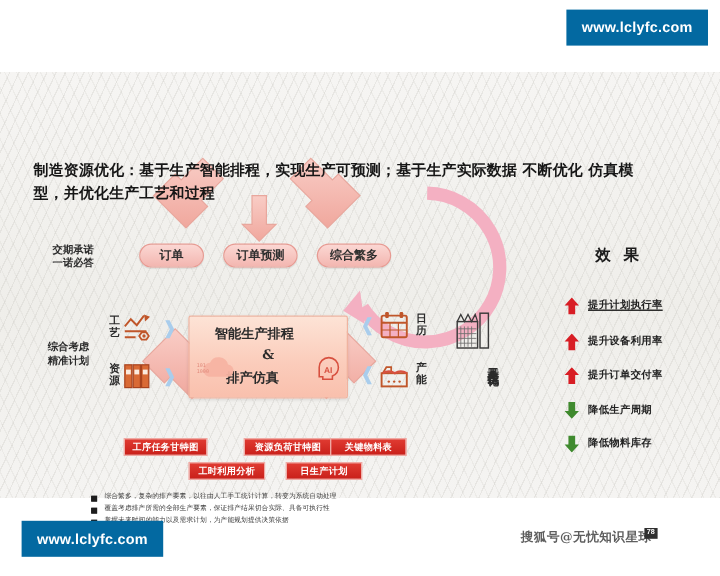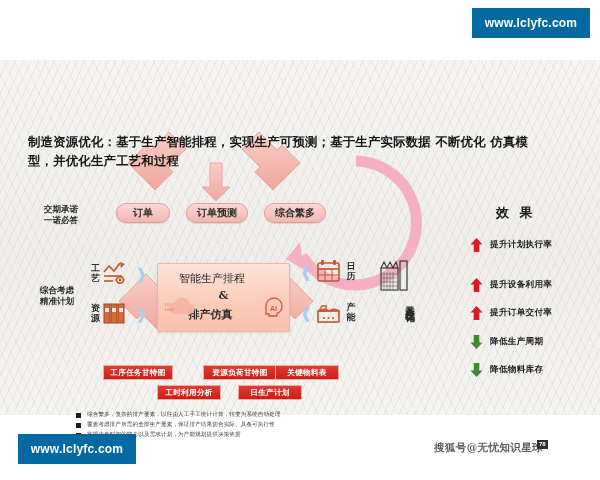--- a/index.html
+++ b/index.html
@@ -67,21 +67,21 @@
   
   #core{
     position:absolute;left:157px;top:203px;width:131px;height:67px;
     background:linear-gradient(180deg,#fde3d6 0%,#fbcdbc 55%,#f9c0ad 100%);
     border:1px solid #f0b39f;border-radius:2px;
     box-shadow:0 1px 3px rgba(0,0,0,.10);
   }
   #core-t1{
     position:absolute;left:0;top:7px;width:108px;text-align:center;
     font-family:"DejaVu Serif","Liberation Serif",serif;
-    font-weight:400;font-size:11px;color:#2b2b2b;
+    font-weight:700;font-size:11px;color:#2b2b2b;
   }
   #core-amp{
     position:absolute;left:0;top:25px;width:131px;text-align:center;
     font-family:"DejaVu Serif","Liberation Serif",serif;
     font-weight:700;font-size:11px;color:#2b2b2b;
   }
   #core-t2{
     position:absolute;left:0;top:43px;width:105px;text-align:center;
     font-family:"DejaVu Serif","Liberation Serif",serif;
     font-weight:700;font-size:11px;color:#2b2b2b;
@@ -318,21 +318,21 @@
     <div id="loop-text">基于生产迭代优化</div>
 
     <div class="redbox" id="red-1">工序任务甘特图</div>
     <div class="redbox" id="red-2">资源负荷甘特图</div>
     <div class="redbox" id="red-3">关键物料表</div>
     <div class="redbox" id="red-4">工时利用分析</div>
     <div class="redbox" id="red-5">日生产计划</div>
 
     <div id="effects-title">效 果</div>
 
-    <div class="effect-row" id="eff-0" style="top:178px;">
+    <div class="effect-row" id="eff-0" style="top:188px;text-decoration:underline;">
       <svg class="arw" viewBox="0 0 13 14">
         <polygon points="6.5,0 12.5,6.5 9.3,6.5 9.3,14 3.7,14 3.7,6.5 0.5,6.5" fill="#d81d24"></polygon>
       </svg>
       <div class="effect-label">提升计划执行率</div>
     </div>
 
     <div class="effect-row" id="eff-1" style="top:218px;">
       <svg class="arw" viewBox="0 0 13 14">
         <polygon points="6.5,0 12.5,6.5 9.3,6.5 9.3,14 3.7,14 3.7,6.5 0.5,6.5" fill="#d81d24"></polygon>
       </svg>

